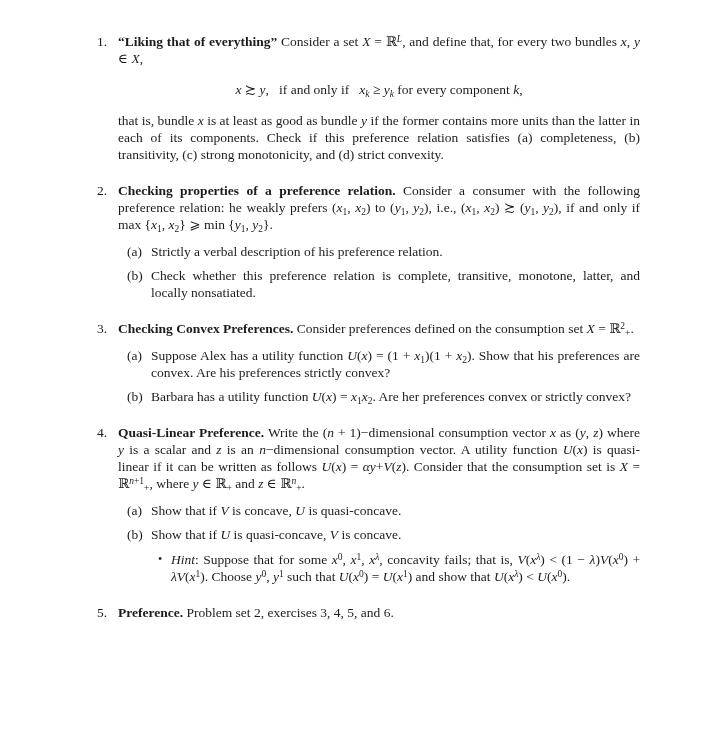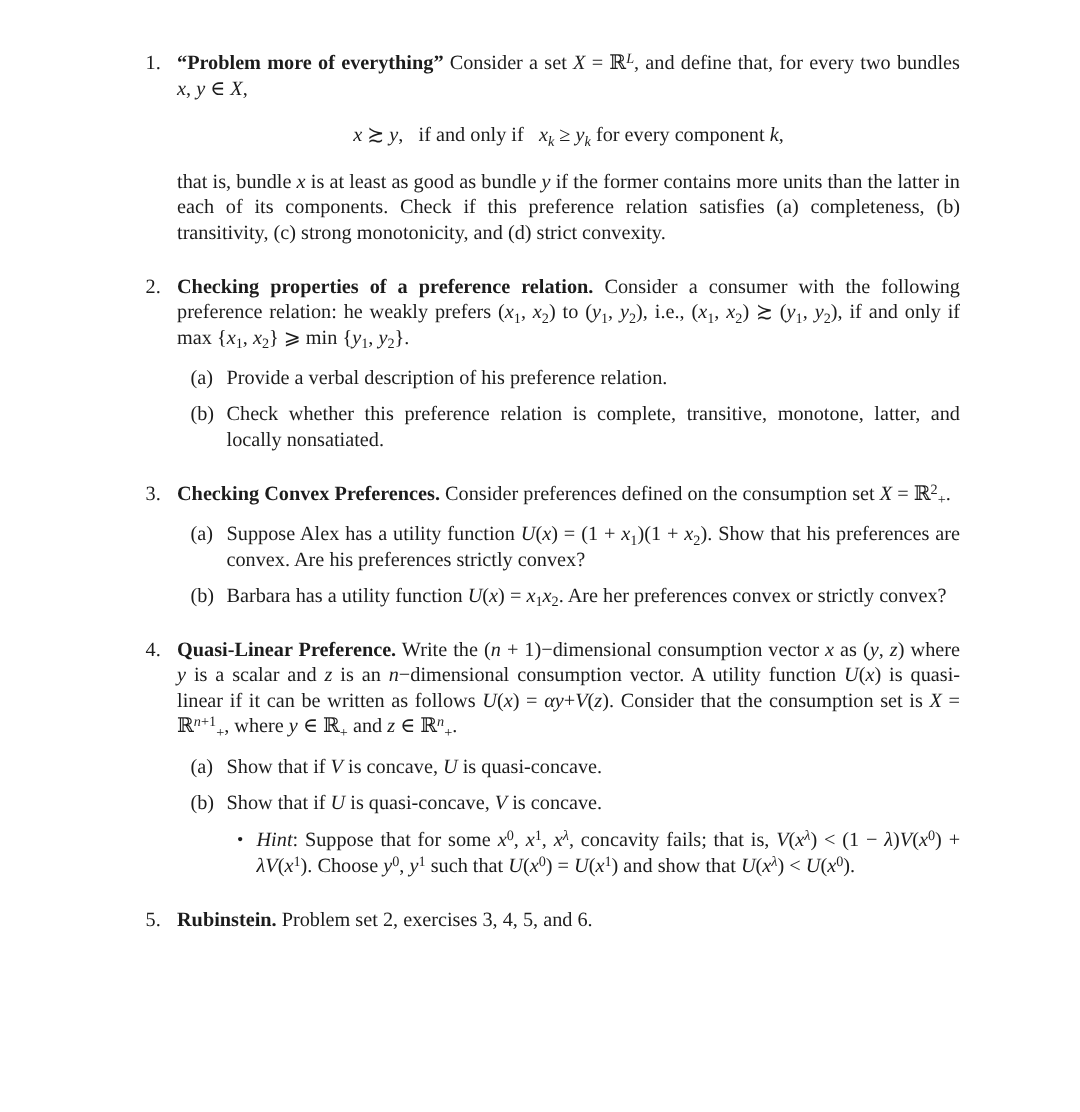--- a/index.html
+++ b/index.html
@@ -84,34 +84,34 @@
   }
 </style>
 </head>
 <body>
 
 <div class="doc">
 
   <section class="problem">
     <span class="pnum">1.</span>
     <div class="pcontent">
-      <p class="para"><b>“Problem more of everything”</b> Consider a set <i>X</i> = ℝ<sup><i>L</i></sup>, and define that, for every two bundles <i>x</i>, <i>y</i> ∈ <i>X</i>,</p>
+      <p class="para"><b>“Liking that of everything”</b> Consider a set <i>X</i> = ℝ<sup><i>L</i></sup>, and define that, for every two bundles <i>x</i>, <i>y</i> ∈ <i>X</i>,</p>
       <p class="equation"><i>x</i> ≿ <i>y</i>,  if and only if  <i>x</i><sub><i>k</i></sub> ≥ <i>y</i><sub><i>k</i></sub> for every component <i>k</i>,</p>
       <p class="para">that is, bundle <i>x</i> is at least as good as bundle <i>y</i> if the former contains more units than the latter in each of its components. Check if this preference relation satisfies (a) completeness, (b) transitivity, (c) strong monotonicity, and (d) strict convexity.</p>
     </div>
   </section>
 
   <section class="problem">
     <span class="pnum">2.</span>
     <div class="pcontent">
       <p class="para"><b>Checking properties of a preference relation.</b> Consider a consumer with the following preference relation: he weakly prefers (<i>x</i><sub>1</sub>, <i>x</i><sub>2</sub>) to (<i>y</i><sub>1</sub>, <i>y</i><sub>2</sub>), i.e., (<i>x</i><sub>1</sub>, <i>x</i><sub>2</sub>) ≿ (<i>y</i><sub>1</sub>, <i>y</i><sub>2</sub>), if and only if max {<i>x</i><sub>1</sub>, <i>x</i><sub>2</sub>} ⩾ min {<i>y</i><sub>1</sub>, <i>y</i><sub>2</sub>}.</p>
       <div class="subitems">
         <div class="subitem">
           <span class="slabel">(a)</span>
-          <p class="stext">Provide a verbal description of his preference relation.</p>
+          <p class="stext">Strictly a verbal description of his preference relation.</p>
         </div>
         <div class="subitem">
           <span class="slabel">(b)</span>
           <p class="stext">Check whether this preference relation is complete, transitive, monotone, latter, and locally nonsatiated.</p>
         </div>
       </div>
     </div>
   </section>
 
   <section class="problem">
@@ -148,17 +148,17 @@
       <div class="hint">
         <span class="bullet">•</span>
         <p class="hint-text"><i>Hint</i>: Suppose that for some <i>x</i><sup>0</sup>, <i>x</i><sup>1</sup>, <i>x</i><sup><i>λ</i></sup>, concavity fails; that is, <i>V</i>(<i>x</i><sup><i>λ</i></sup>) &lt; (1 − <i>λ</i>)<i>V</i>(<i>x</i><sup>0</sup>) + <i>λV</i>(<i>x</i><sup>1</sup>). Choose <i>y</i><sup>0</sup>, <i>y</i><sup>1</sup> such that <i>U</i>(<i>x</i><sup>0</sup>) = <i>U</i>(<i>x</i><sup>1</sup>) and show that <i>U</i>(<i>x</i><sup><i>λ</i></sup>) &lt; <i>U</i>(<i>x</i><sup>0</sup>).</p>
       </div>
     </div>
   </section>
 
   <section class="problem">
     <span class="pnum">5.</span>
     <div class="pcontent">
-      <p class="para"><b>Rubinstein.</b> Problem set 2, exercises 3, 4, 5, and 6.</p>
+      <p class="para"><b>Preference.</b> Problem set 2, exercises 3, 4, 5, and 6.</p>
     </div>
   </section>
 
 </div>
 
 </body></html>

